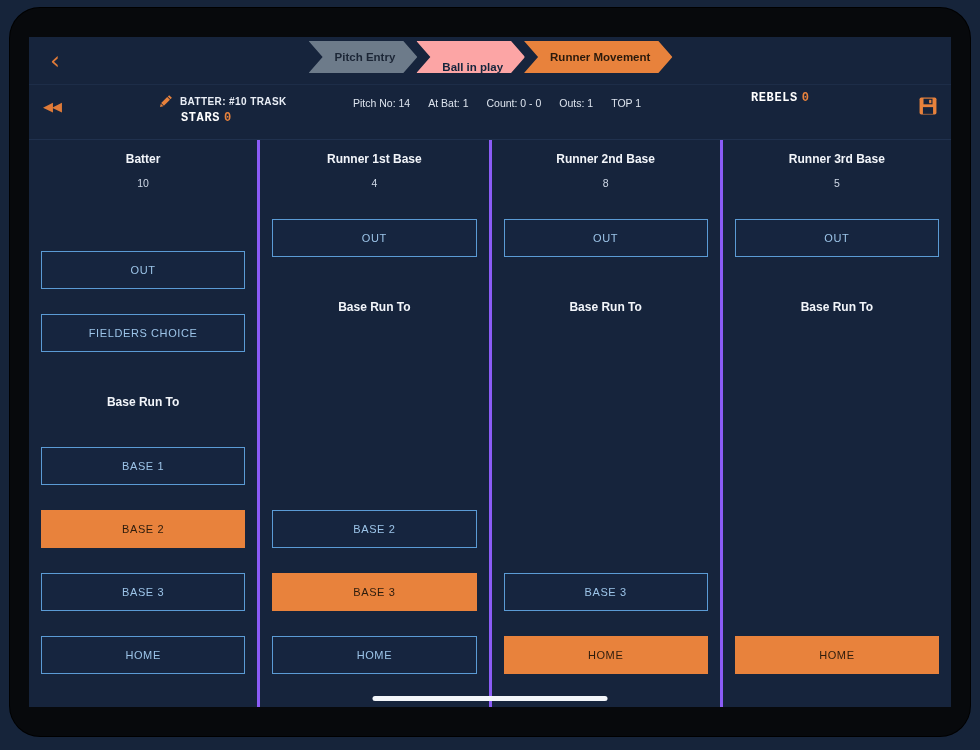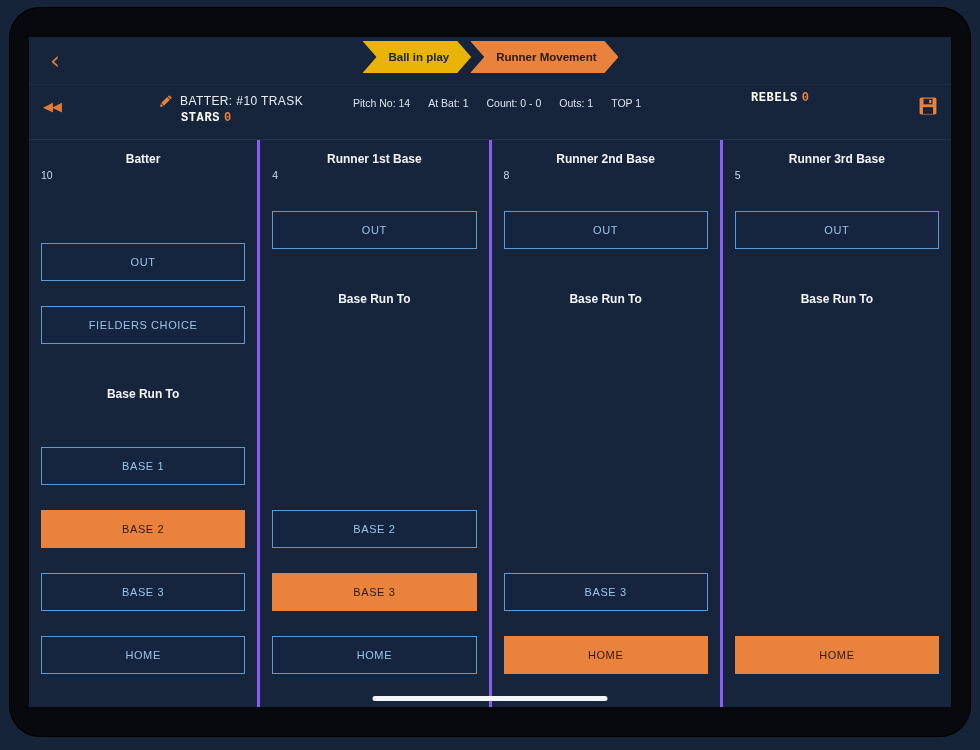--- a/index.html
+++ b/index.html
@@ -55,21 +55,21 @@
     font-size:11.5px;
     font-weight:bold;
     padding:0 22px 0 26px;
     margin-right:-1px;
     color:#1a2436;
     cursor:pointer;
     white-space:nowrap;
     clip-path:polygon(0 0, calc(100% - 14px) 0, 100% 50%, calc(100% - 14px) 100%, 0 100%, 14px 50%);
   }
   .crumb.step-pitch   { background:#6d7b8a; color:#1c2636; }
-  .crumb.step-ball    { background:#eab308; color:#14253c; }
+  .crumb.step-ball    { background:#fca5a5; color:#14253c;align-items:flex-end; }
   .crumb.step-runner  { background:#e8823c; color:#2a1a0c; }
 
   
   #infobar {
     position:relative;
     height:55px;
     background:#16243c;
     border-bottom:1px solid #223consecutive;
     border-bottom:1px solid #20314e;
   }
@@ -85,21 +85,21 @@
   .player-row {
     display:flex; align-items:center; gap:7px;
     height:20px;
   }
   .pencil-icon {
     width:14px; height:14px;
     display:inline-block;
     cursor:pointer;
   }
   .player-name {
-    font-size:12px; font-weight:normal;
+    font-size:10px; font-weight:bold;
     color:#e9eef6;
     letter-spacing:0.4px;
   }
   .team-row {
     padding-left:22px;
     font-size:12px; font-weight:bold;
     letter-spacing:0.6px;
     color:#ffffff;
     font-family:Liberation Mono, monospace;
   }
@@ -136,23 +136,24 @@
   }
   .col:last-child { margin-right:0; }
 
   .col-title {
     text-align:center;
     font-size:12px;
     font-weight:bold;
     color:#f2f5fa;
   }
   .col-num {
+    text-align:center;
     font-size:10.5px;
     color:#cfd8e6;
-    margin-top:3px;
+    margin-top:11px;
   }
 
   .btn {
     height:38px;
     border:1px solid #5b9bd5;
     background:#16253f;
     color:#9cc4e8;
     font-size:11px;
     letter-spacing:0.6px;
     display:flex; align-items:center; justify-content:center;
@@ -189,20 +190,23 @@
 <body>
 
 <div id="tablet-frame">
   <div id="screen">
 
     <div id="topbar">
       <div id="back-btn">
         <span>‹</span>
       </div>
       <div id="breadcrumb">
+          <div class="crumb step-pitch">
+            <span>Pitch Entry</span>
+          </div>
           <div class="crumb step-ball">
             <span>Ball in play</span>
           </div>
           <div class="crumb step-runner">
             <span>Runner Movement</span>
           </div>
         </div>
     </div>
 
     <div id="infobar">

